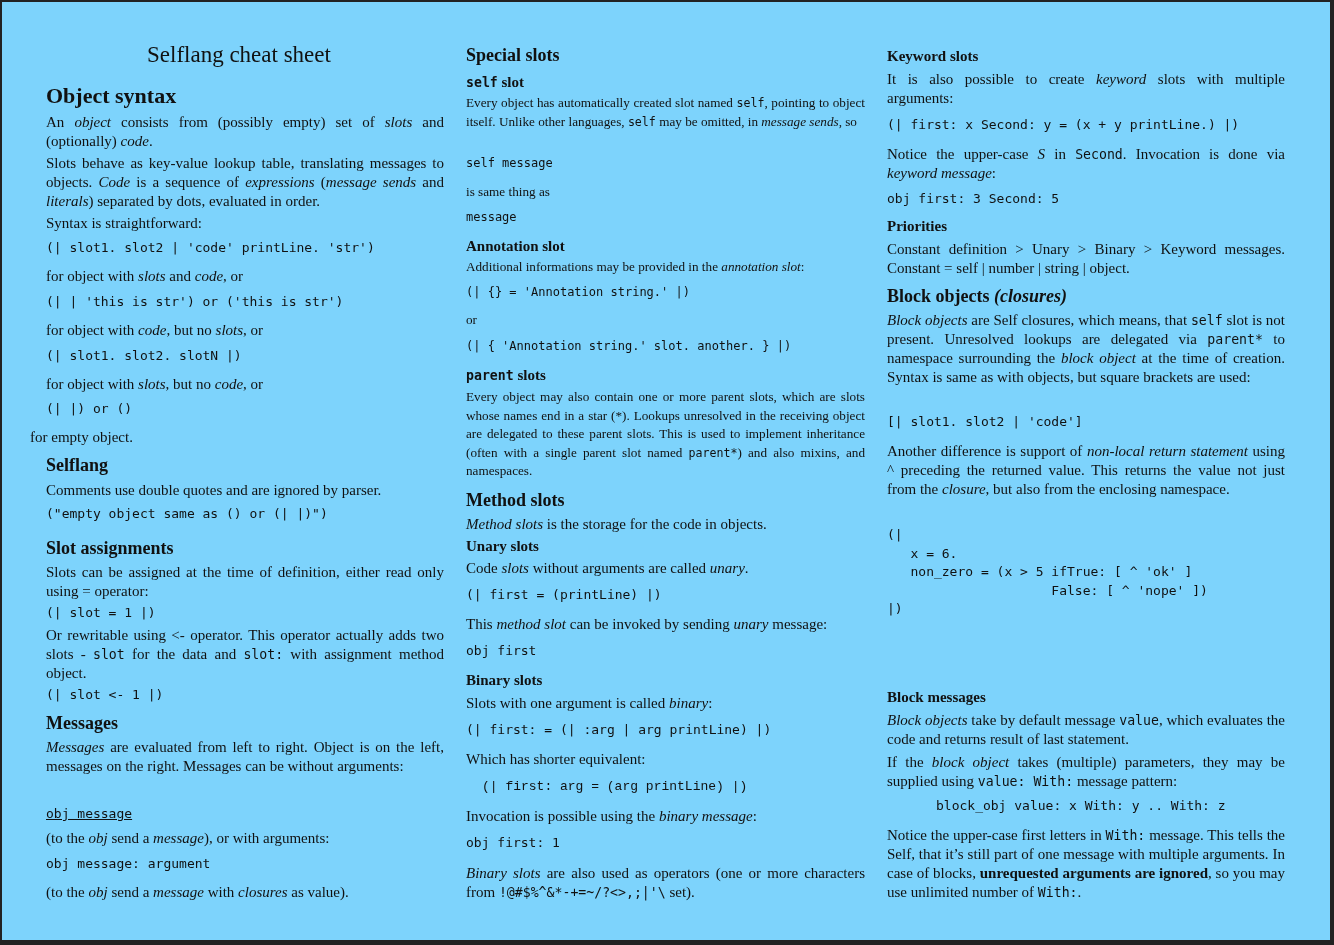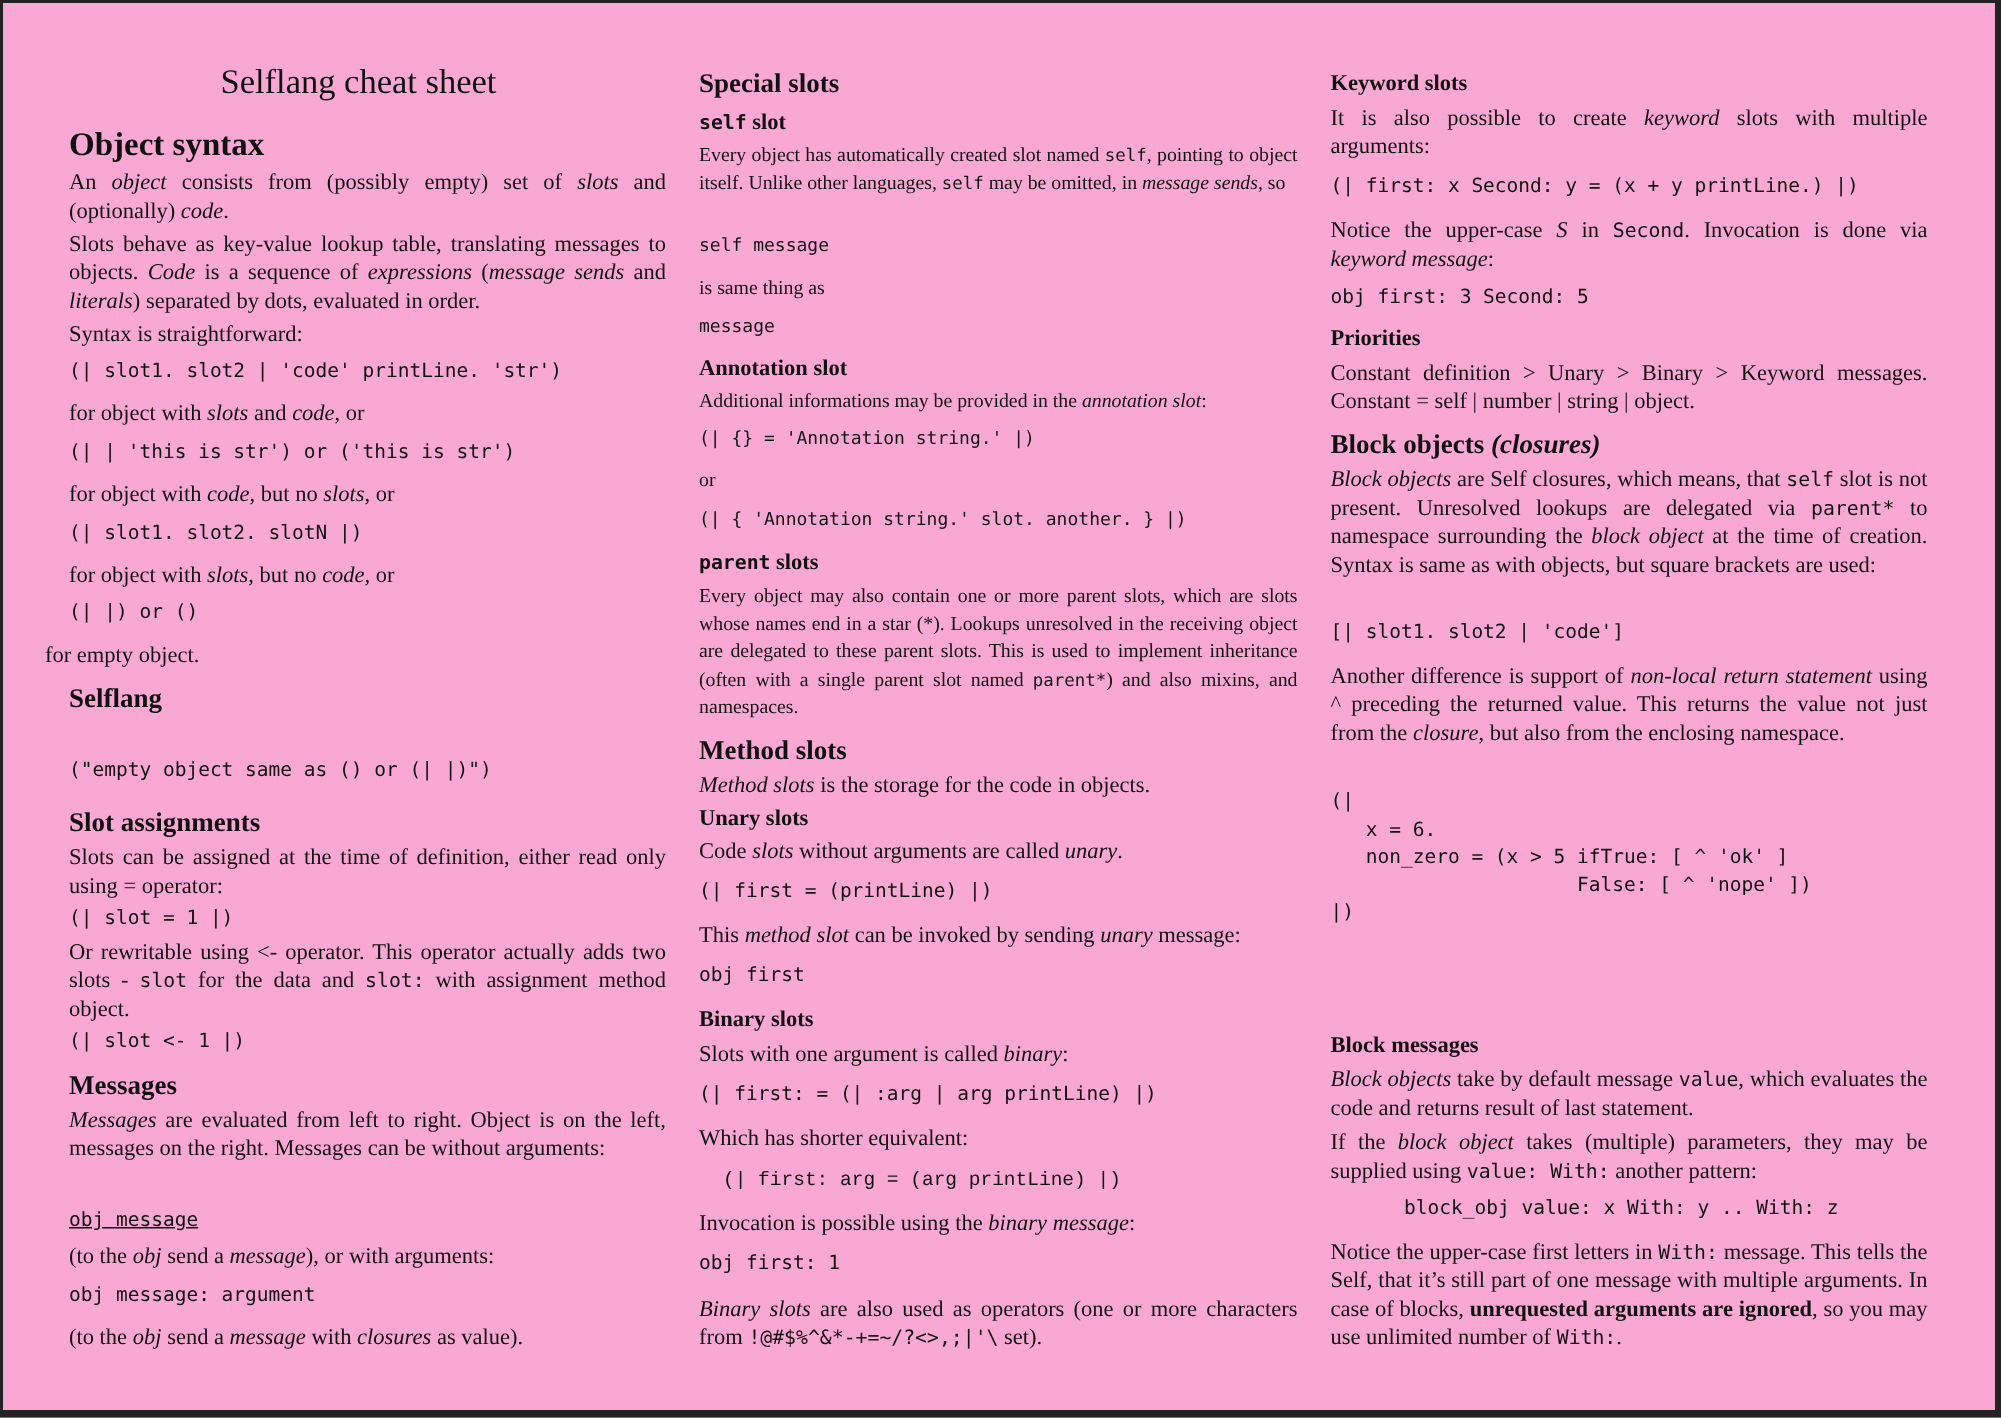--- a/index.html
+++ b/index.html
@@ -1,17 +1,17 @@
 <!DOCTYPE html>
 <html><head>
 <meta charset="utf-8">
 <style>
   html, body { margin:0; padding:0; }
   body { width:1334px; height:945px; background:#222222; position:relative; overflow:hidden; }
-  .page { position:absolute; left:2px; top:2px; width:1328px; height:938px; background:#f9a8d4; }
+  .page { position:absolute; left:2px; top:2px; width:1328px; height:938px; background:#7dd3fc; }
   .el { position:absolute; white-space:nowrap; color:#111; font-family:"DejaVu Serif","Liberation Serif",serif; }
   .serif { font-family:"Liberation Serif","DejaVu Serif",serif; }
   .title { font-size:23px; }
   .h1 { font-size:22px; font-weight:bold; }
   .h2 { font-size:18px; font-weight:bold; }
   .h3 { font-size:15px; font-weight:bold; }
   .p { font-size:15px; line-height:19px; }
   .ps { font-size:13.2px; line-height:18.5px; }
   .code { font-family:"DejaVu Sans Mono","Liberation Mono",monospace; font-size:13px; white-space:pre; }
   .codes { font-family:"DejaVu Sans Mono","Liberation Mono",monospace; font-size:12px; white-space:pre; }
@@ -33,20 +33,21 @@
   <div class="el code" style="left:44px;top:238px;">(| slot1. slot2 | 'code' printLine. 'str')</div>
   <div class="el serif p" style="left:44px;top:265px;"><span>for object with </span><em>slots</em><span> and </span><em>code</em><span>, or</span></div>
   <div class="el code" style="left:44px;top:292px;">(| | 'this is str') or ('this is str')</div>
   <div class="el serif p" style="left:44px;top:319px;"><span>for object with </span><em>code</em><span>, but no </span><em>slots</em><span>, or</span></div>
   <div class="el code" style="left:44px;top:346px;">(| slot1. slot2. slotN |)</div>
   <div class="el serif p" style="left:44px;top:373px;text-align:right;"><span>for object with </span><em>slots</em><span>, but no </span><em>code</em><span>, or</span></div>
   <div class="el code" style="left:44px;top:399px;">(| |) or ()</div>
   <div class="el serif p" style="left:28px;top:426px;">for empty object.</div>
 
   <div class="el serif h2" style="left:44px;top:453px;">Selflang</div>
+  <div class="el serif p" style="left:44px;top:479px;">Comments use double quotes and are ignored by parser.</div>
   <div class="el code" style="left:44px;top:504px;">("empty object same as () or (| |)")</div>
 
   <div class="el serif h2" style="left:44px;top:536px;">Slot assignments</div>
   <div class="el serif p j" style="left:44px;top:561px;width:398px;">Slots can be assigned at the time of definition, either read only using = operator:</div>
   <div class="el code" style="left:44px;top:603px;">(| slot = 1 |)</div>
   <div class="el serif p j" style="left:44px;top:624px;width:398px;"><span>Or rewritable using &lt;- operator.  This operator actually adds two slots - </span><span class="tt">slot</span><span> for the data and </span><span class="tt">slot:</span><span> with assignment method object.</span></div>
   <div class="el code" style="left:44px;top:685px;">(| slot &lt;- 1 |)</div>
 
   <div class="el serif h2" style="left:44px;top:711px;">Messages</div>
   <div class="el serif p j" style="left:44px;top:736px;width:398px;"><em>Messages</em><span> are evaluated from left to right.  Object is on the left, messages on the right.  Messages can be without arguments:</span></div>
@@ -101,17 +102,17 @@
   <div class="el code" style="left:885px;top:412px;">[| slot1. slot2 | 'code']</div>
   <div class="el serif p j" style="left:885px;top:440px;width:398px;"><span>Another difference is support of </span><em>non-local return statement</em><span> using ^ preceding the returned value.  This returns the value not just from the </span><em>closure</em><span>, but also from the enclosing namespace.</span></div>
   <div class="el code" style="left:885px;top:524px;line-height:18.5px;">(|
    x = 6.
    non_zero = (x &gt; 5 ifTrue: [ ^ 'ok' ]
                      False: [ ^ 'nope' ])
 |)</div>
 
   <div class="el serif h3" style="left:885px;top:687px;">Block messages</div>
   <div class="el serif p j" style="left:885px;top:709px;width:398px;"><em>Block objects</em><span> take by default message </span><span class="tt">value</span><span>, which evaluates the code and returns result of last statement.</span></div>
-  <div class="el serif p j" style="left:885px;top:751px;width:398px;"><span>If the </span><em>block object</em><span> takes (multiple) parameters, they may be supplied using </span><span class="tt">value: With:</span><span> another pattern:</span></div>
+  <div class="el serif p j" style="left:885px;top:751px;width:398px;"><span>If the </span><em>block object</em><span> takes (multiple) parameters, they may be supplied using </span><span class="tt">value: With:</span><span> message pattern:</span></div>
   <div class="el code" style="left:934px;top:796px;">block_obj value: x With: y .. With: z</div>
   <div class="el serif p j" style="left:885px;top:824px;width:398px;"><span>Notice the upper-case first letters in </span><span class="tt">With:</span><span> message. This tells the Self, that it’s still part of one message with multiple arguments. In case of blocks, </span><strong>unrequested arguments are ignored</strong><span>, so you may use unlimited number of </span><span class="tt">With:</span><span>.</span></div>
 
 </div>
 
 </body></html>

